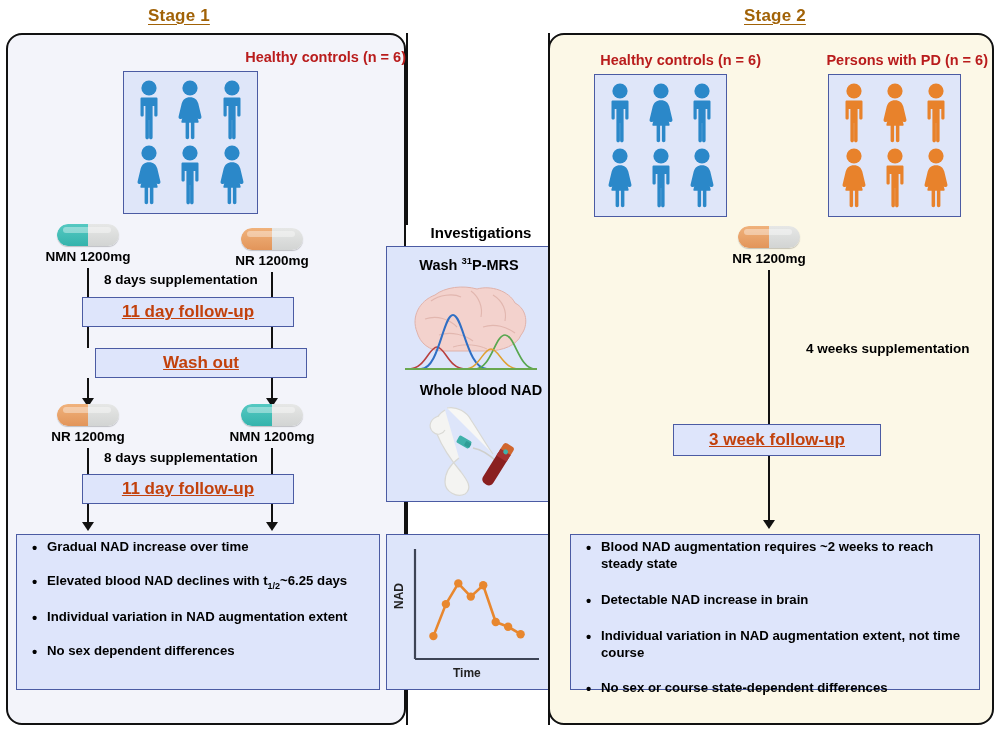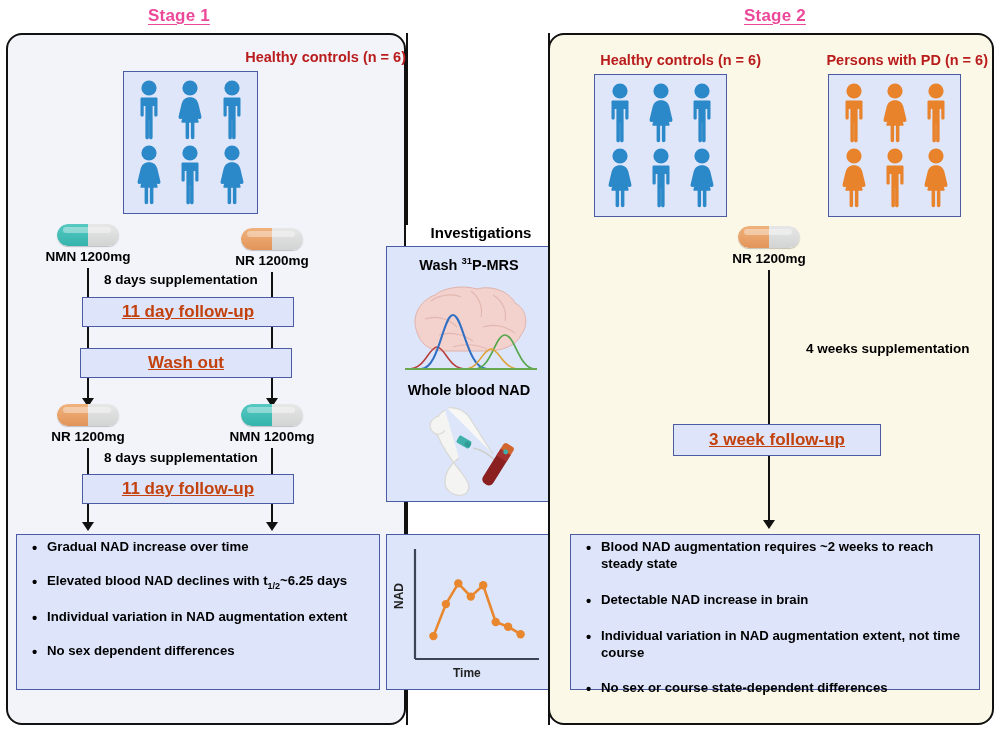--- a/index.html
+++ b/index.html
@@ -7,21 +7,21 @@
     width:1000px;height:730px;
     background:#ffffff;
     font-family:"Liberation Sans",sans-serif;
     overflow:hidden;
     position:relative;
   }
   .root{position:relative;width:1000px;height:730px;}
 
   .stage-title{
     position:absolute;
-    font-size:17px;font-weight:bold;color:#ec4899;
+    font-size:17px;font-weight:bold;color:#a16207;
     text-decoration:underline;
     text-underline-offset:3px;
     letter-spacing:.2px;
     white-space:nowrap;
   }
   #stage1-title{left:148px;top:6px;}
   #stage2-title{left:744px;top:6px;}
 
   .stage-panel{
     position:absolute;
@@ -203,21 +203,21 @@
   <div class="vline" style="left:87px;top:268px;height:31px;"></div>
   <div class="vline" style="left:271px;top:272px;height:27px;"></div>
 
   <div class="flow-note" style="left:104px;top:272px;">8 days supplementation</div>
 
   <div class="flow-box" style="left:82px;top:297px;width:212px;height:30px;">11 day follow-up</div>
 
   <div class="vline" style="left:87px;top:327px;height:21px;"></div>
   <div class="vline" style="left:271px;top:327px;height:21px;"></div>
 
-  <div class="flow-box" style="left:80px;top:348px;width:212px;height:30px;">Wash out</div>
+  <div class="flow-box" style="left:95px;top:348px;width:212px;height:30px;">Wash out</div>
 
   <div class="vline" style="left:87px;top:378px;height:22px;"></div>
   <div class="arrow-head" style="left:82px;top:398px;"></div>
   <div class="vline" style="left:271px;top:378px;height:22px;"></div>
   <div class="arrow-head" style="left:266px;top:398px;"></div>
 
   <div class="pill" style="left:57px;top:404px;">
     <div class="half left orange"></div>
       <div class="half right"></div>
       <div class="gloss"></div>
@@ -268,21 +268,21 @@
         <path d="M52 58 C64 54 78 58 86 64" fill="none" stroke="#e3afa2" stroke-width="1.1"></path>
         <path d="M66 70 C78 66 92 68 100 72" fill="none" stroke="#e3afa2" stroke-width="1"></path>
       </g>
       <path d="M22 92 C38 92 42 70 50 70 C58 70 62 92 78 92" fill="none" stroke="#b9413f" stroke-width="1.6"></path>
       <path d="M34 92 C52 92 56 38 66 38 C76 38 80 92 100 92" fill="none" stroke="#2f6fc4" stroke-width="2"></path>
       <path d="M88 92 C104 92 108 58 118 58 C128 58 132 92 148 92" fill="none" stroke="#57a74f" stroke-width="1.7"></path>
       <path d="M78 92 C92 92 96 72 104 72 C112 72 116 92 132 92" fill="none" stroke="#e0a030" stroke-width="1.5"></path>
       <line x1="18" y1="92" x2="150" y2="92" stroke="#6aa84f" stroke-width="1.8"></line>
     </svg>
 
-    <div class="invest-head" style="top:135px;">Whole blood NAD</div>
+    <div class="invest-head" style="top:135px;padding-left:12px;">Whole blood NAD</div>
 
     <svg width="164" height="100" viewBox="0 0 164 100" style="position:absolute;left:0;top:155px;">
       <g>
         <path d="M58 8 C48 14 46 24 50 32 C54 42 64 58 74 70 C80 78 86 86 78 92 C70 96 58 90 58 80 C58 70 64 62 72 56" fill="#f4f4f2" stroke="#d8d8d4" stroke-width="1.2"></path>
         <path d="M60 6 C70 4 80 10 84 18 C92 30 100 44 106 52" fill="#f7f7f5" stroke="#d8d8d4" stroke-width="1.2"></path>
         <path d="M52 14 C44 16 40 24 46 30 C50 34 56 32 58 28" fill="#f4f4f2" stroke="#d8d8d4" stroke-width="1.1"></path>
         <rect x="70" y="36" width="14" height="8" rx="1.5" fill="#3fb1aa" transform="rotate(30 77 40)"></rect>
         <rect x="78" y="40" width="6" height="5" rx="1" fill="#2f9d96" transform="rotate(30 81 42)"></rect>
         <path d="M86 46 C96 48 104 54 110 60" fill="none" stroke="#cfcfcb" stroke-width="1.6"></path>
         <g transform="rotate(32 118 66)">

